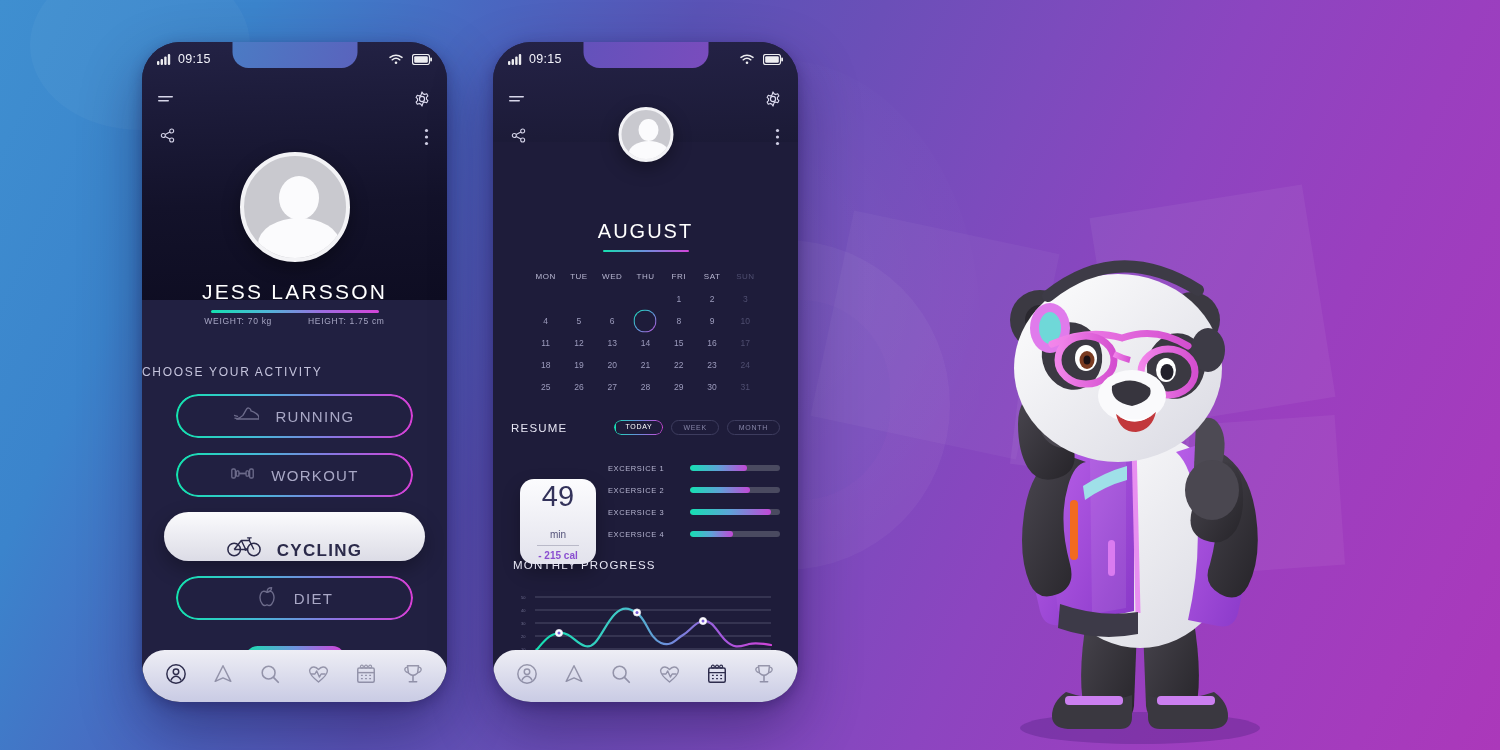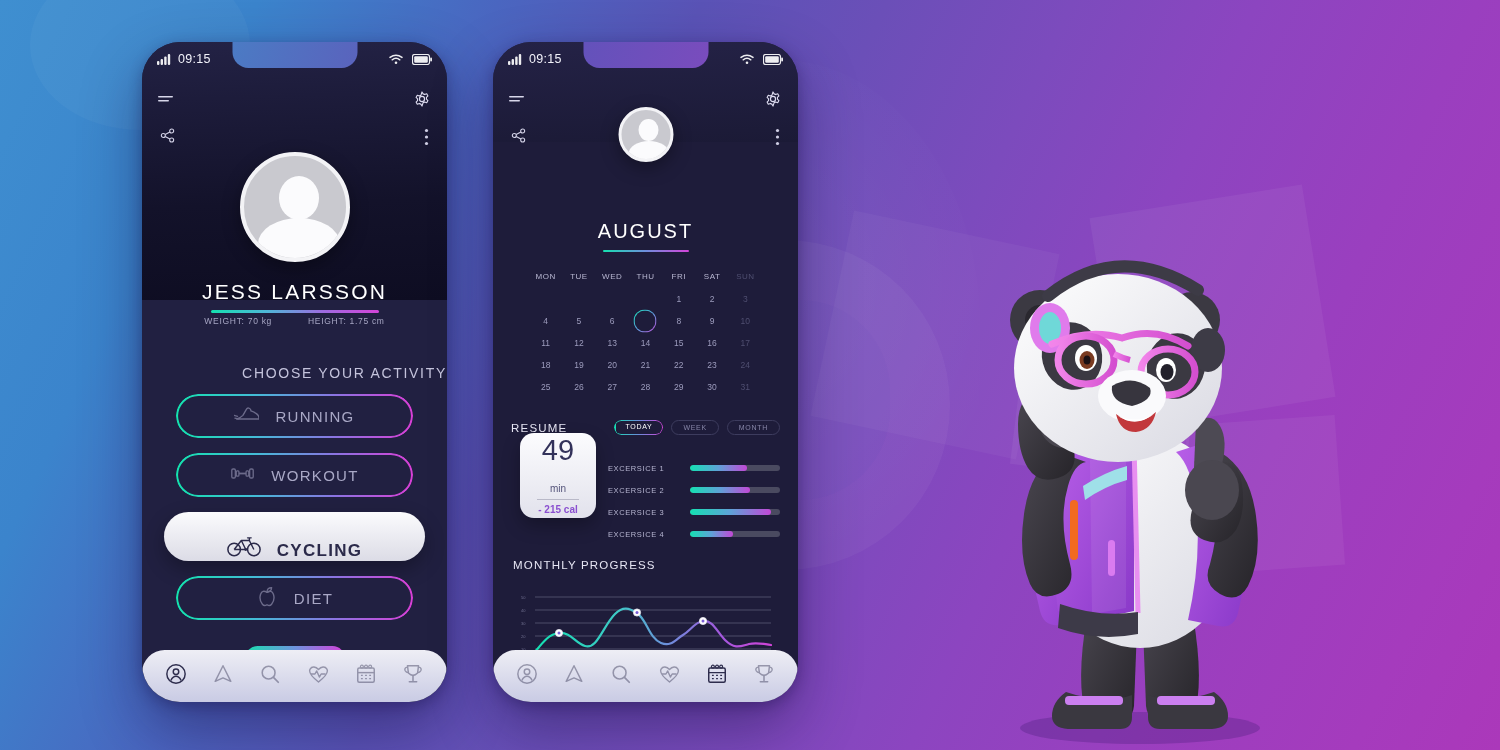--- a/index.html
+++ b/index.html
@@ -153,21 +153,21 @@
     background:linear-gradient(90deg,#15e0b0,#4fb7d8,#9d6be0,#d444d9);
     z-index:5;
   }
   .stats {
     position:absolute; top:274px; left:0; right:0; z-index:5;
     display:flex; justify-content:center; gap:36px;
     color:#a7a6c4; font-size:8.5px; letter-spacing:.7px;
   }
 
   .section-label {
-    text-align:right; color:#c4c3dc; font-size:14px; letter-spacing:1.7px;
+    text-align:left; color:#c4c3dc; font-size:12px; letter-spacing:1.7px;
   }
 
   .act-list { position:absolute; top:352px; left:0; right:0; padding:0 34px; z-index:5; }
   .act-btn {
     position:relative; height:44px; margin-bottom:15px;
     border-radius:24px;
     display:flex; align-items:center; justify-content:center; gap:16px;
     background:#212041;
   }
   .act-btn::before {
@@ -250,21 +250,21 @@
   }
   .pill.active { color:#fff; border:none; }
   .pill.active::before {
     content:""; position:absolute; inset:0; border-radius:10px; padding:1.3px;
     background:linear-gradient(90deg,#14e0b2,#6a8ddb,#d044d8);
     -webkit-mask:linear-gradient(#fff 0 0) content-box, linear-gradient(#fff 0 0);
     -webkit-mask-composite:xor; mask-composite:exclude;
   }
 
   .stat-card {
-    position:absolute; top:391px; left:27px; width:76px; height:85px;
+    position:absolute; top:437px; left:27px; width:76px; height:85px;
     border-radius:14px;
     background:linear-gradient(180deg,#fcfcfe,#e2e2ec);
     display:flex; flex-direction:column; align-items:center; justify-content:center;
     box-shadow:0 8px 18px rgba(0,0,0,.28); z-index:5;
   }
   .stat-num { font-size:29px; color:#33325a; line-height:1; font-weight:400; }
   .stat-unit { font-size:10px; color:#54537a; margin-top:18px; }
   .stat-div { width:42px; height:1px; background:#b9b9c8; margin:5px 0 4px; }
   .stat-cal { font-size:10px; color:#8a4fd0; font-weight:bold; }
 

